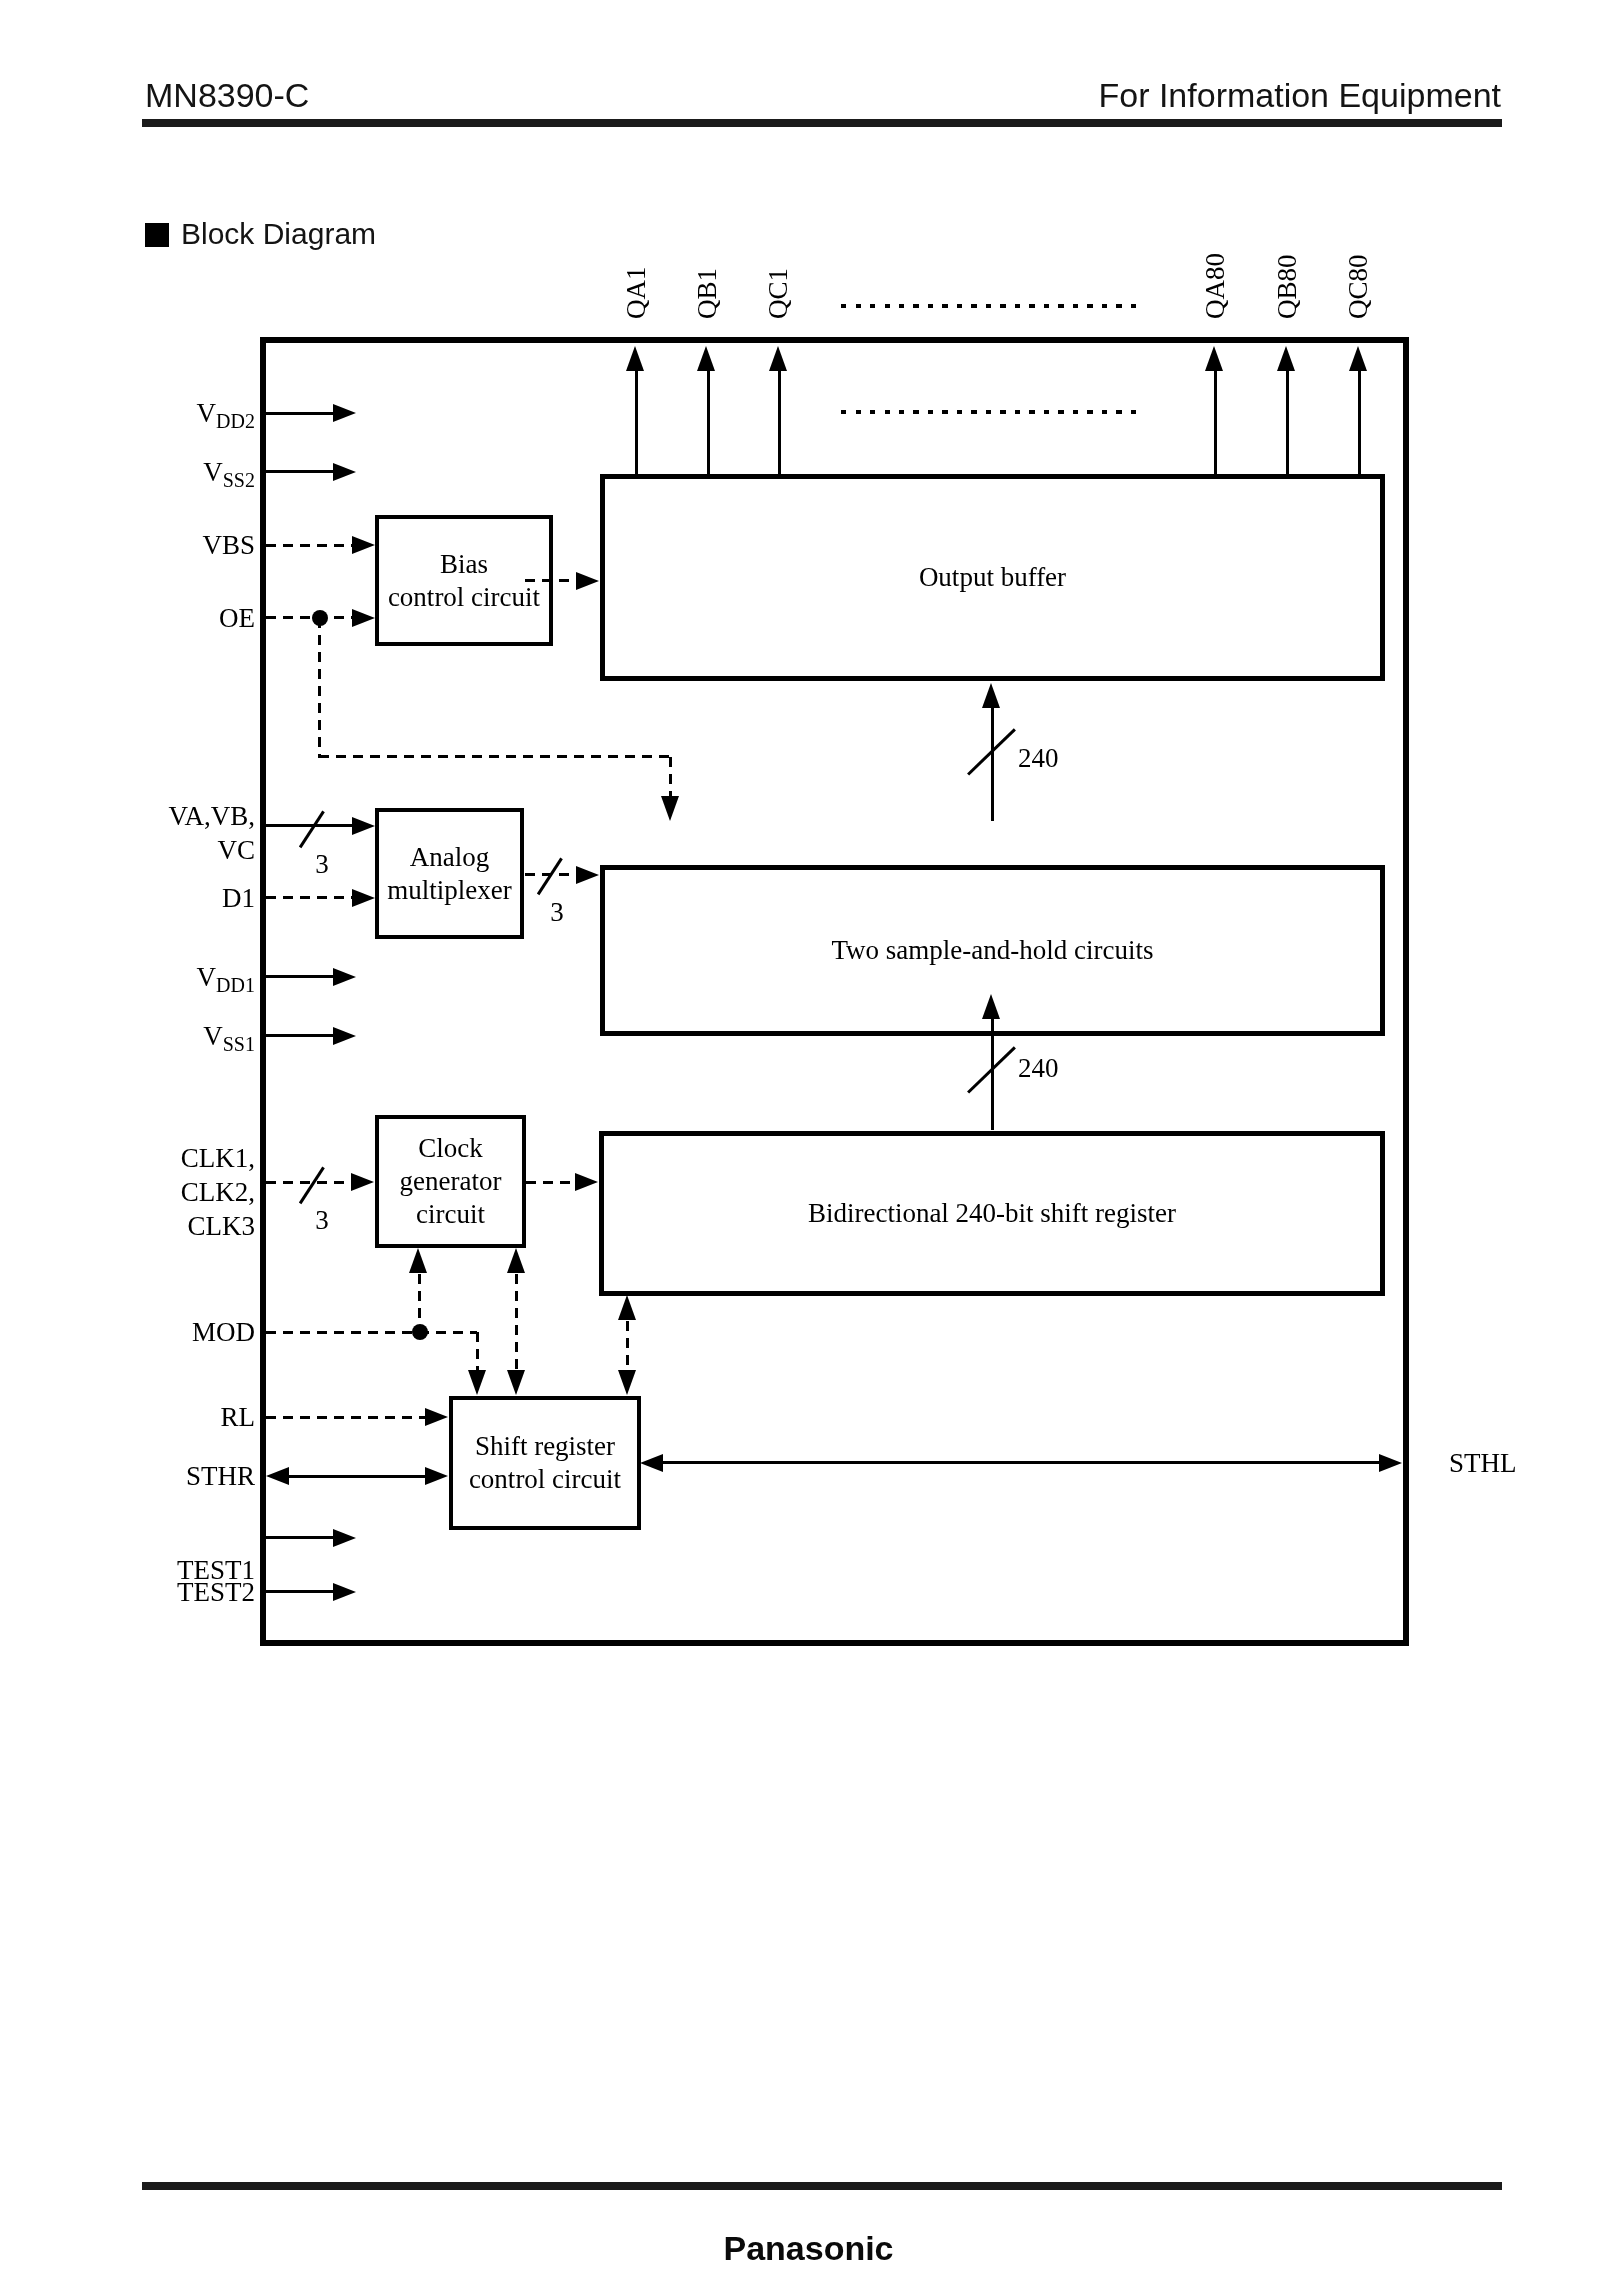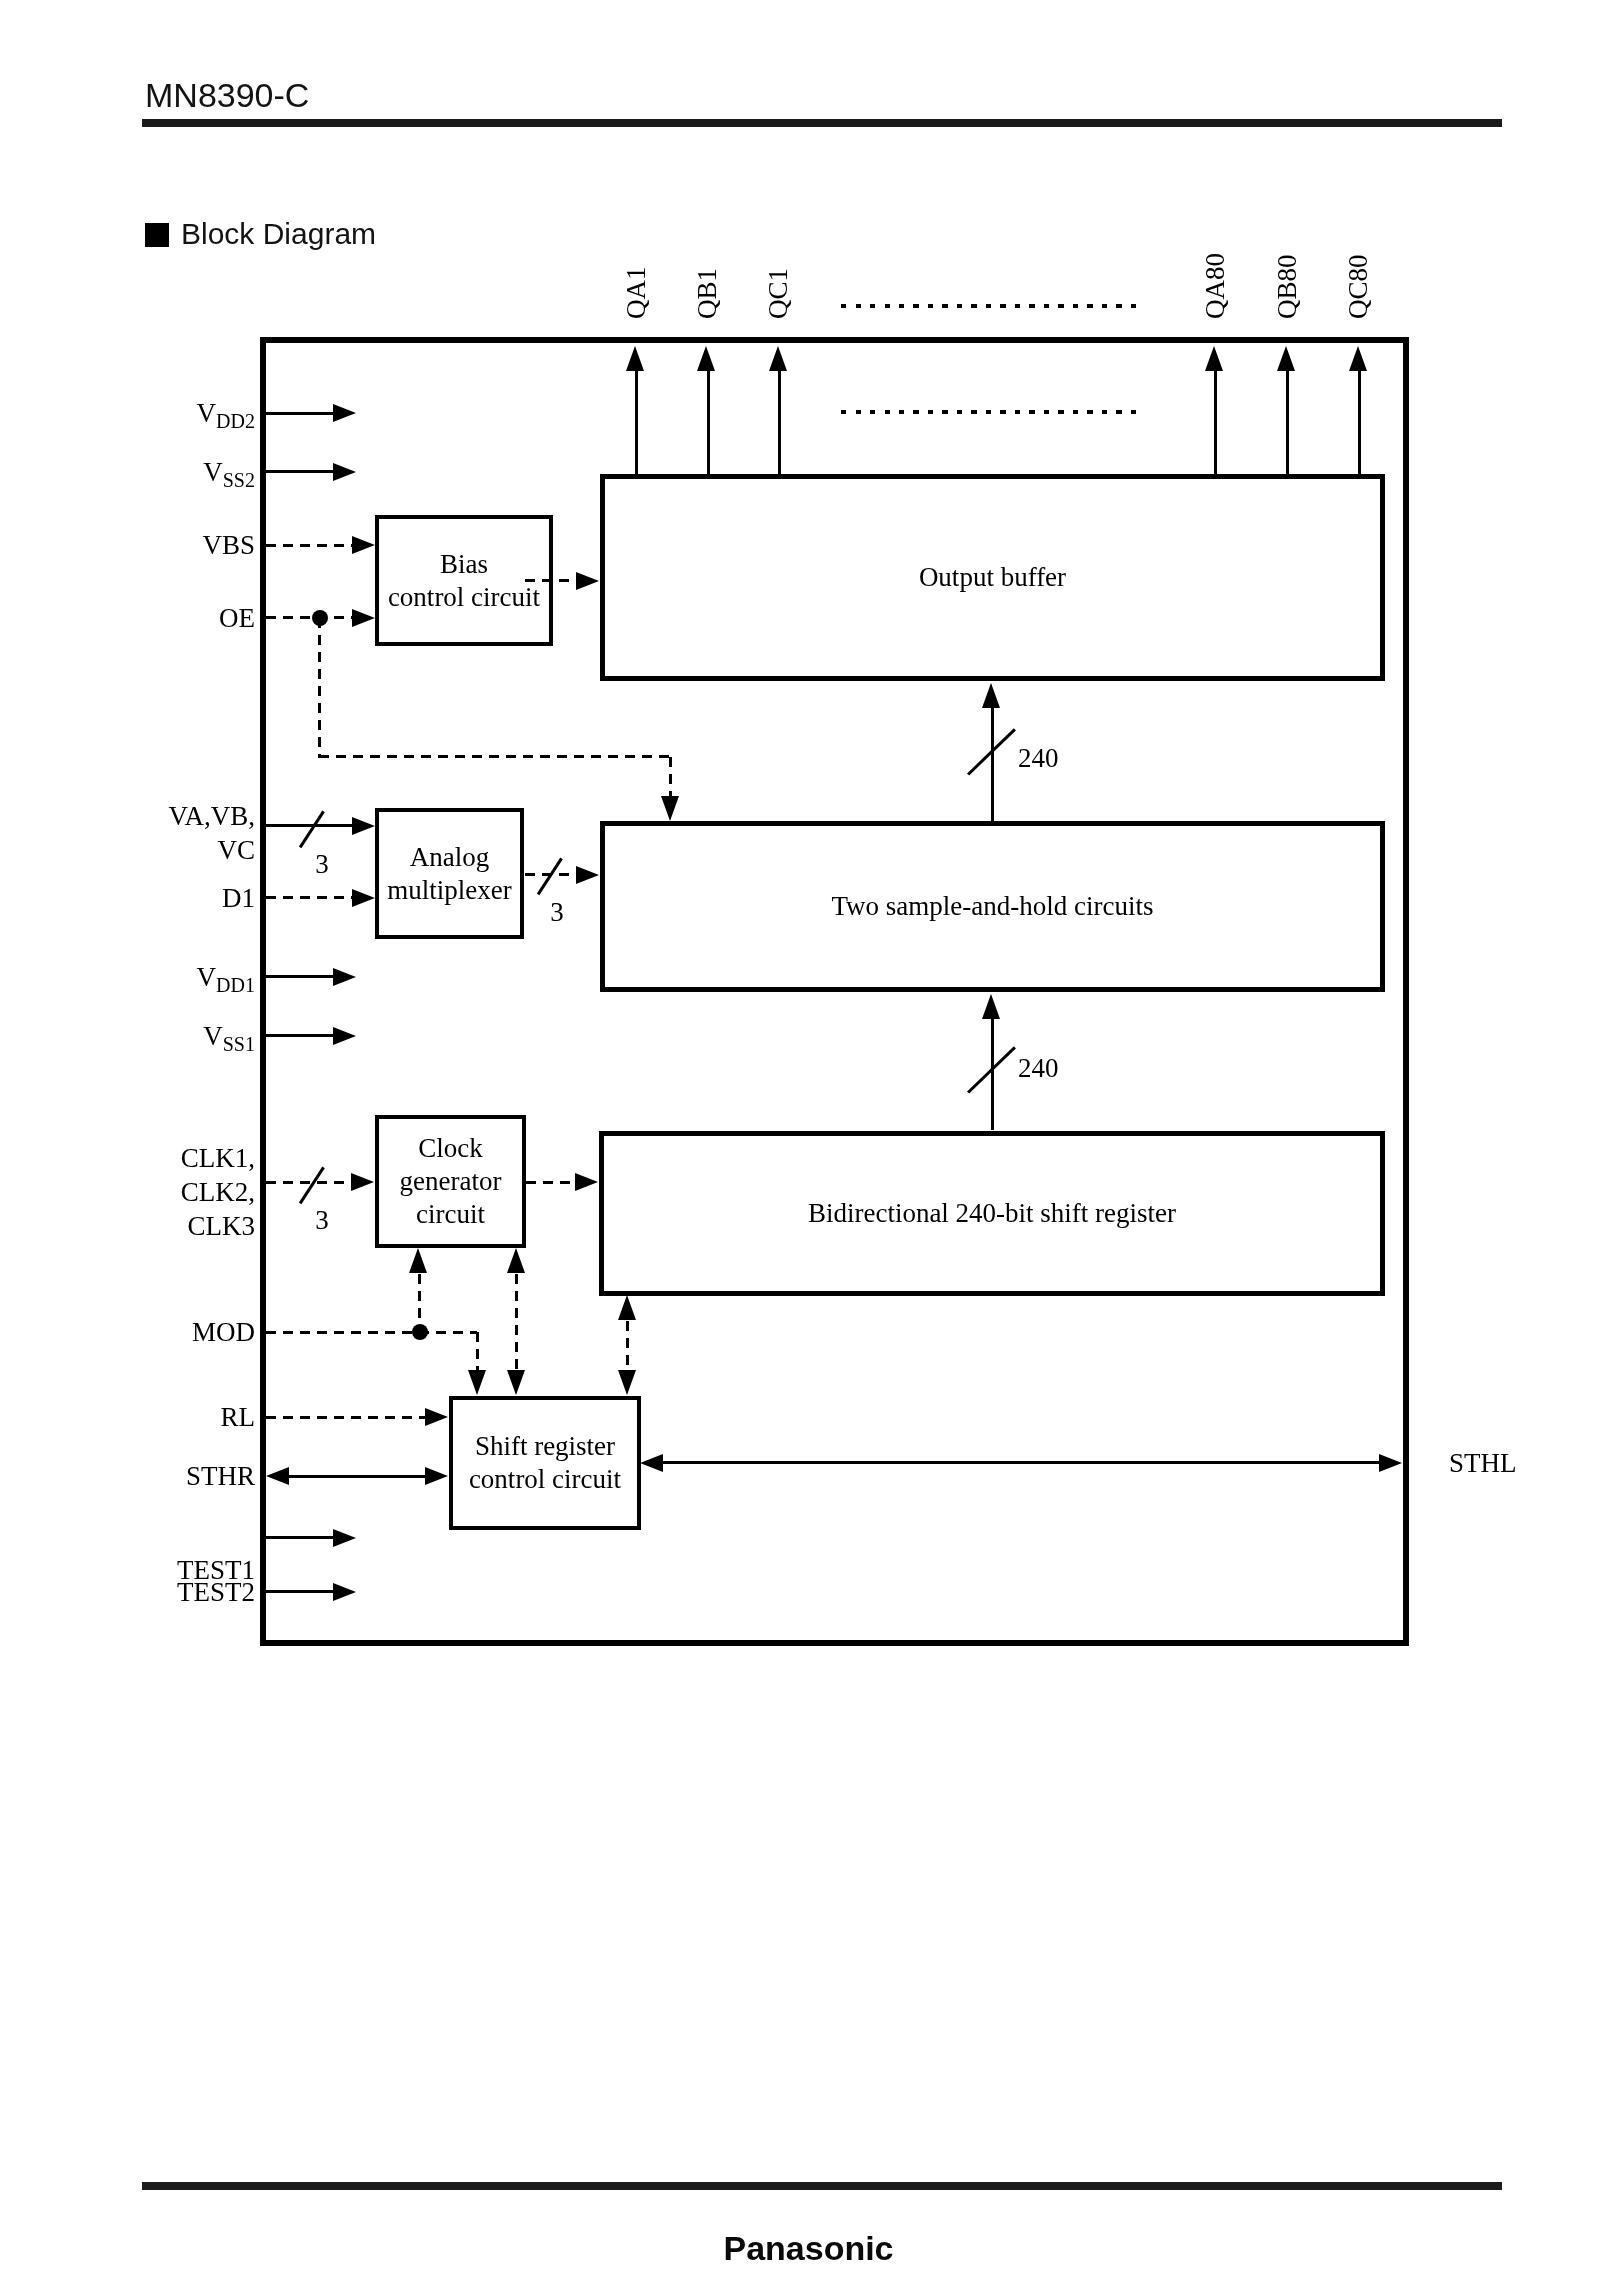--- a/index.html
+++ b/index.html
@@ -38,20 +38,21 @@
        font:27px/31px "Liberation Serif",serif;}
   .buslabel{position:absolute;font:27px/33px "Liberation Serif",serif;}
   .pinright{position:absolute;left:1419px;font:27px/34px "Liberation Serif",serif;margin-left:30px;}
 </style>
 </head>
 <body>
 
 <div class="page">
 
   <div class="hdr-left">MN8390-C</div>
+  <div class="hdr-right">For Information Equipment</div>
   <div class="rule" style="top:119px"></div>
 
   <div class="sec-marker"></div>
   <div class="sec-title">Block Diagram</div>
 
   <div class="outer"></div>
 
   <div class="rot" style="left:621px">QA1</div>
   <div class="rot" style="left:692px">QB1</div>
   <div class="rot" style="left:763px">QC1</div>
@@ -79,21 +80,21 @@
     <span>Bias</span>
     <span>control circuit</span>
   </div>
   <div class="box bigbox" style="left:600px;top:474px;width:785px;height:207px">
     <span>Output buffer</span>
   </div>
   <div class="box" style="left:375px;top:808px;width:149px;height:131px">
     <span>Analog</span>
     <span>multiplexer</span>
   </div>
-  <div class="box bigbox" style="left:600px;top:821px;width:785px;height:171px">
+  <div class="box bigbox" style="left:600px;top:865px;width:785px;height:171px">
     <span>Two sample-and-hold circuits</span>
   </div>
   <div class="box" style="left:375px;top:1115px;width:151px;height:133px">
     <span>Clock</span>
     <span>generator</span>
     <span>circuit</span>
   </div>
   <div class="box bigbox" style="left:599px;top:1131px;width:786px;height:165px">
     <span>Bidirectional 240-bit shift register</span>
   </div>

